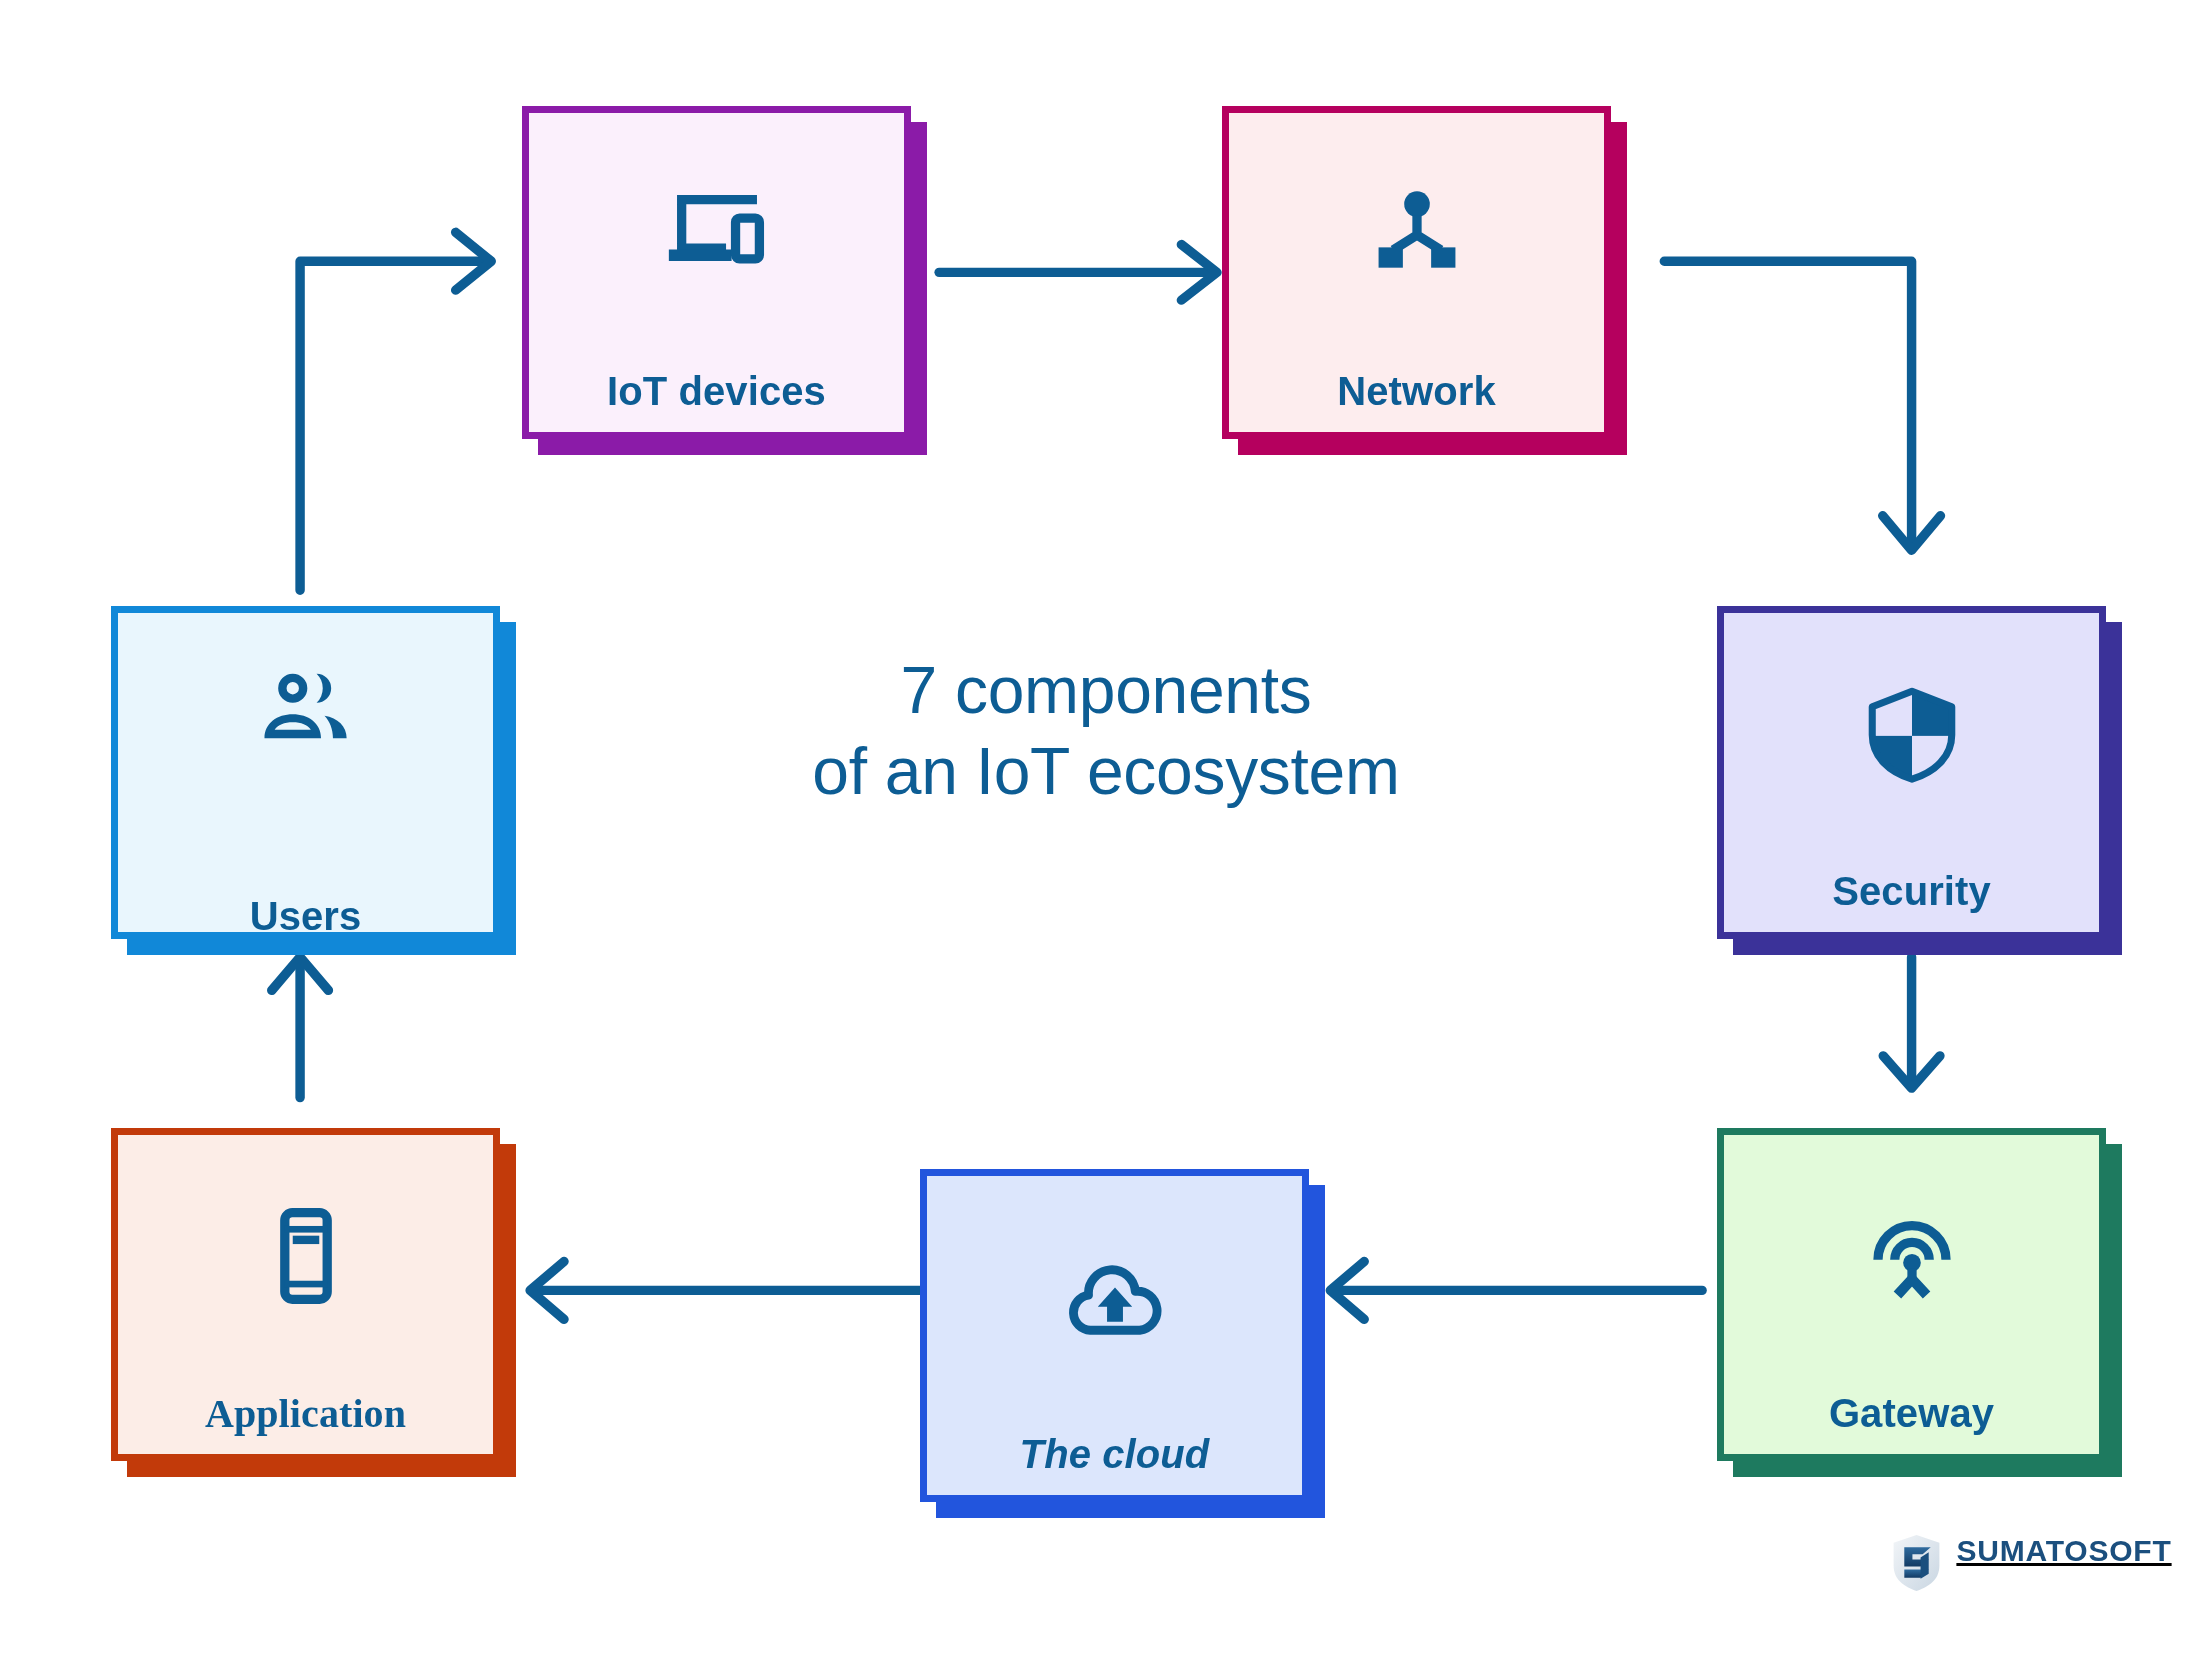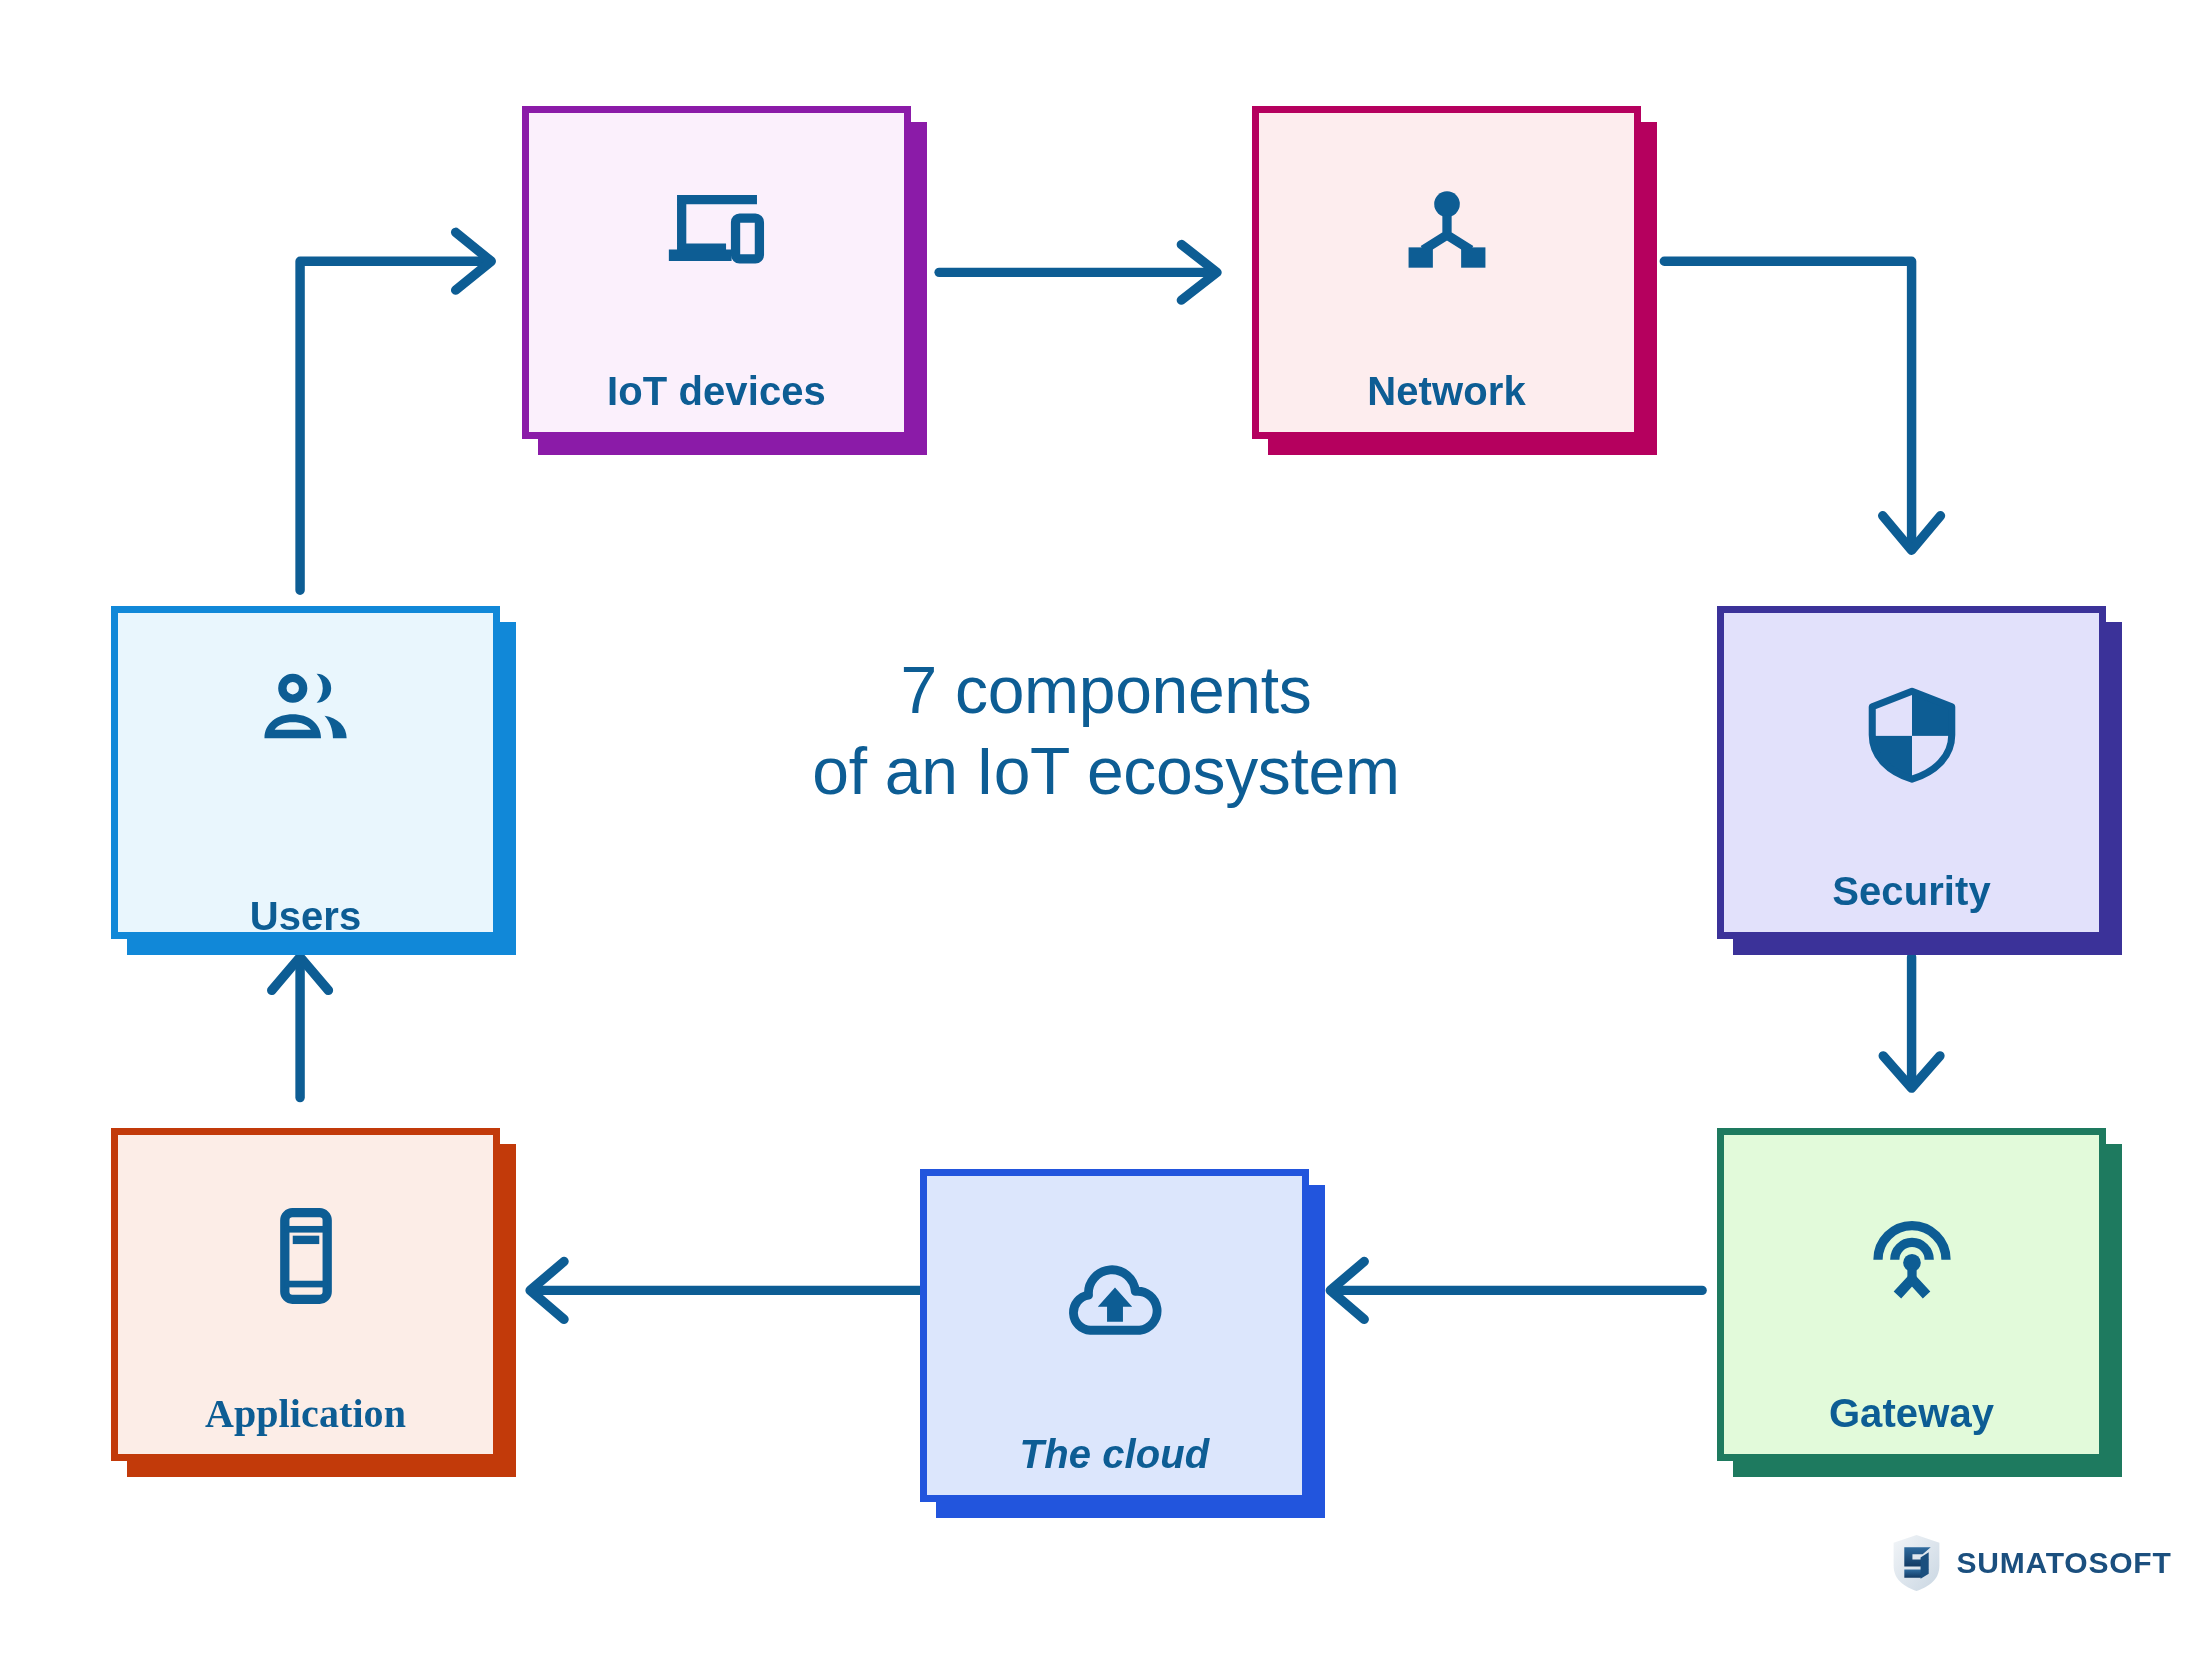--- a/index.html
+++ b/index.html
@@ -52,21 +52,21 @@
     color:#0d5d94; letter-spacing:-0.3px;
   }
   #center-title .tline { display:block; }
 
   
   #connectors { position:absolute; left:0; top:0; width:2205px; height:1665px; }
 
   
   #brand {
     position:absolute; left:1891px; top:1534px;
-    display:flex; align-items:center; gap:14.4px;
+    display:flex; gap:14.4px;text-decoration:underline;
   }
   #brand .mark { width:51px; height:58px; }
   #brand .mark svg { width:100%; height:100%; display:block; }
   #brand .word {
     font-size:30px; font-weight:700; letter-spacing:0.8px;
     color:#1b4f7e;
   }
 </style>
 </head>
 <body>
@@ -119,21 +119,21 @@
     <div class="icon">
       <svg viewBox="0 0 24 24" fill="none" stroke="#0d5d94" stroke-width="2.1" stroke-linecap="square" stroke-linejoin="miter">
         <path d="M20 4 H4 v11 H13"></path>
         <path d="M2.4 16.6 H14" stroke-width="2.6"></path>
         <rect x="16.2" y="8.2" width="5.4" height="9.2" rx="0.9"></rect>
       </svg>
     </div>
     <div class="label">IoT devices</div>
   </div>
 
-  <div class="card" style="left:1252px; top:106px; width:389px; height:333px;align-items:center;">
+  <div class="card" style="left:1222px; top:106px; width:389px; height:333px;align-items:center;">
     <div class="shadow" style="background:#B5005E;"></div>
     <div class="face" style="border-color:#B5005E; background:#FDEDEE;"></div>
     <div class="icon">
       <svg viewBox="0 0 24 24">
         <g fill="#0d5d94" stroke="#0d5d94">
           <circle cx="12" cy="5" r="2.9" stroke="none"></circle>
           <path d="M12 7.6 V12 M12 12 L6.6 15.4 M12 12 L17.4 15.4" fill="none" stroke-width="2.1" stroke-linecap="butt"></path>
           <rect x="3.3" y="14.8" width="5.5" height="4.6" stroke="none"></rect>
           <rect x="15.2" y="14.8" width="5.5" height="4.6" stroke="none"></rect>
         </g>

